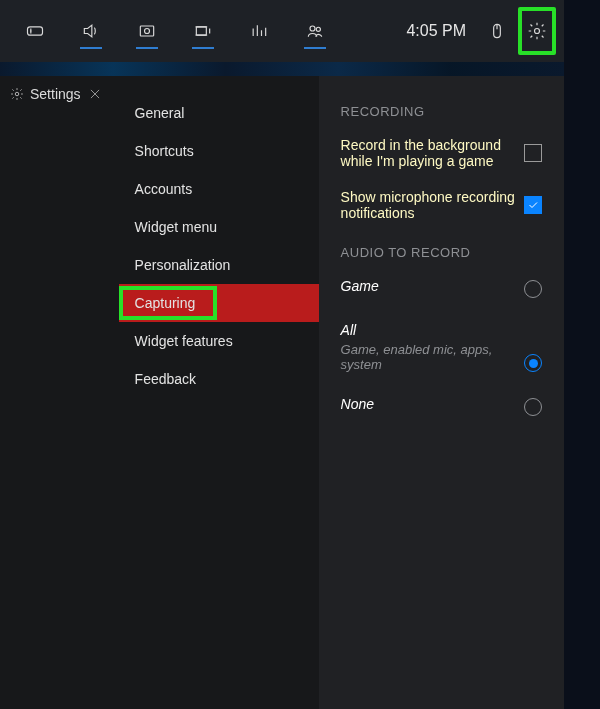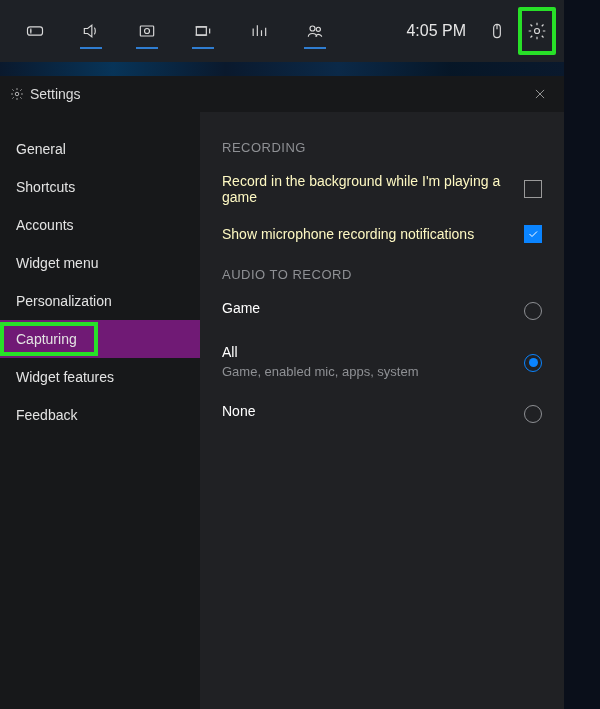--- a/index.html
+++ b/index.html
@@ -13,43 +13,43 @@
   .tbtn .underline { position: absolute; bottom: 6px; width: 22px; height: 2px; background: #2f7dd1; display: none; }
   .tbtn.active .underline { display: block; }
   .clock { margin-left: auto; font-size: 16px; color: #e6e6e6; padding: 0 10px; white-space: nowrap; }
   .tbtn.small { width: 38px; }
   .gear-hl { border: 4px solid #28e028; border-radius: 2px; }
 
   
   .strip { height: 14px; background: linear-gradient(90deg,#0a1a2f 0%, #07385f 20%, #0a1a2f 40%, #0b2c4d 60%, #061728 80%, #0a1a2f 100%); opacity: .9; }
 
   
-  .panel { position: absolute; left: 0; right: 0; top: 76px; bottom: 0; background: #17181a; display: flex; flex-direction: column; }
+  .panel { position: absolute; left: 0; right: 0; top: 76px; bottom: 0; background: #17181a; display: flex; }
   .panel-header { display: flex; align-items: center; height: 36px; padding: 0 10px; color: #dcdcdc; font-size: 14px; }
   .panel-header .gicon { width: 14px; height: 14px; margin-right: 6px; }
   .panel-header .gicon svg { width: 14px; height: 14px; stroke: #dcdcdc; fill: none; stroke-width: 1.3; }
   .close { margin-left: auto; width: 28px; height: 28px; display: flex; align-items: center; justify-content: center; color: #c8c8c8; }
   .close svg { width: 14px; height: 14px; stroke: currentColor; stroke-width: 1.2; }
 
   .body { flex: 1; display: flex; min-height: 0; }
   .sidebar { width: 200px; background: #17181a; padding-top: 18px; }
   .navitem { height: 38px; display: flex; align-items: center; padding-left: 16px; font-size: 14px; color: #e3e3e3; }
-  .navitem.selected { background: #701a75; }
+  .navitem.selected { background: #b91c1c; }
   .cap-hl { border: 4px solid #28e028; width: 98px; height: 34px; display: flex; align-items: center; padding-left: 12px; }
 
   .content { flex: 1; background: #202124; padding: 28px 22px 0 22px; overflow: auto; }
   .sectitle { color: #8e9094; font-size: 13px; letter-spacing: .5px; margin-bottom: 18px; }
   .row { display: flex; align-items: center; margin-bottom: 20px; }
   .row .lbl { flex: 1; font-size: 14px; color: #fef9c3; }
   .cbox { width: 18px; height: 18px; border: 1px solid #9a9a9a; display: flex; align-items: center; justify-content: center; }
   .cbox.checked { background: #0a84ff; border-color: #0a84ff; }
   .cbox.checked svg { width: 12px; height: 12px; stroke: #fff; stroke-width: 2; fill: none; }
 
   .sectitle2 { color: #8e9094; font-size: 13px; letter-spacing: .5px; margin: 24px 0 18px 0; }
-  .optrow { display: flex; align-items: center; margin-bottom: 24px; }
+  .optrow { display: flex; align-items: flex-end; margin-bottom: 24px; font-style: italic; }
   .optrow .txt { flex: 1; }
   .optrow .title { font-size: 14px; color: #fff; margin-bottom: 4px; }
   .optrow .sub { font-size: 13px; color: #8e9094; }
   .radio { width: 18px; height: 18px; border: 1.5px solid #8e9094; border-radius: 50%; display: flex; align-items: center; justify-content: center; margin-top: 2px; }
   .radio.sel { border-color: #0a84ff; }
   .radio.sel .dot { width: 9px; height: 9px; background: #0a84ff; border-radius: 50%; }
 </style>
 </head>
 <body>
 <div class="root">

